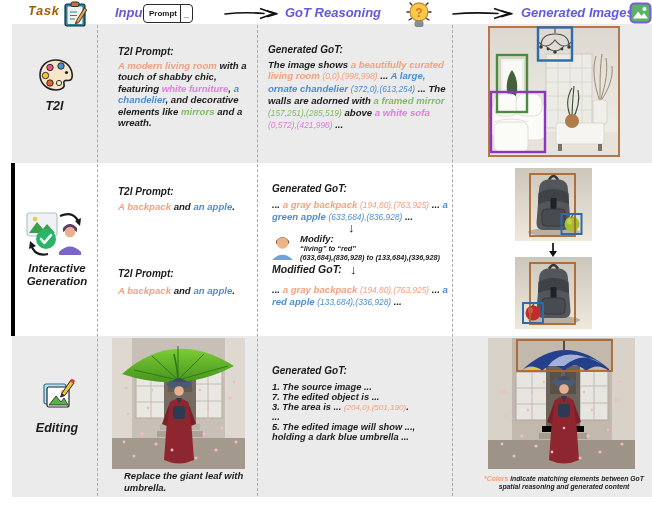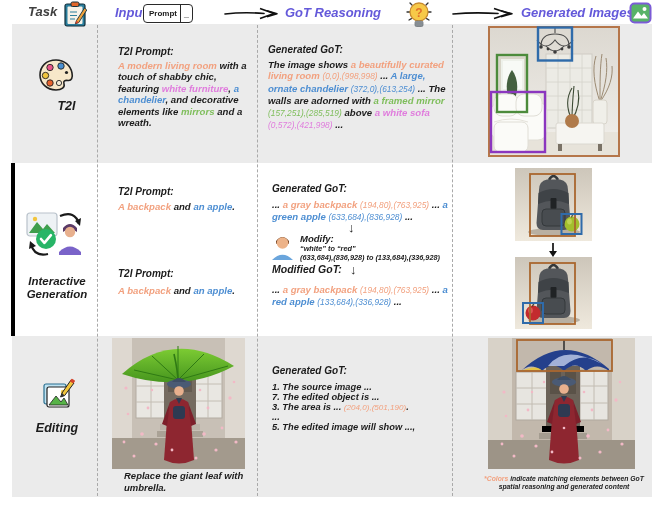--- a/index.html
+++ b/index.html
@@ -29,21 +29,21 @@
 <div id="fig">
 
   <div class="abs bg" style="left:12px;top:24px;width:640px;height:139px;"></div>
   <div class="abs" style="left:11px;top:163px;width:4px;height:173px;background:#000;"></div>
   <div class="abs bg" style="left:12px;top:336px;width:640px;height:161px;"></div>
 
   <div class="abs sep" style="left:97px;top:25px;height:471px;"></div>
   <div class="abs sep" style="left:257px;top:25px;height:471px;"></div>
   <div class="abs sep" style="left:452px;top:25px;height:471px;"></div>
 
-  <div class="abs hdr" style="left:28px;top:4px;color:#404040;">Task</div>
+  <div class="abs hdr" style="left:28px;top:4px;color:#a16207;font-family:Liberation Mono, monospace;">Task</div>
 
   <span class="abs" style="left:62px;top:1px;">
     <svg width="27" height="26" viewBox="0 0 27 26">
       <rect x="3" y="3" width="20" height="22" rx="2" fill="#2a7f9e" stroke="#13303d" stroke-width="1.2"></rect>
       <rect x="5.5" y="5.5" width="15" height="17.5" rx="1" fill="#f6f1e7"></rect>
       <rect x="9" y="1" width="8" height="4.5" rx="1.5" fill="#e0662a" stroke="#13303d" stroke-width="1"></rect>
       <path d="M8 11 h7 M8 14.5 h7 M8 18 h5" stroke="#2a7f9e" stroke-width="1.2" fill="none"></path>
       <path d="M22.5 7 L14.5 19.5 l-1.2 3.4 3.4-1.3 L24.8 9 Z" fill="#f0a23c" stroke="#13303d" stroke-width="0.9"></path>
       <path d="M13.3 22.9 l3.4-1.3 -2.2-2.1 Z" fill="#d4452c"></path>
     </svg>
@@ -100,21 +100,21 @@
     <svg width="36" height="34" viewBox="0 0 36 34">
       <path d="M18 2 C 8 2 2 8.5 2 17 C 2 25.5 9 32 18 32 C 24 32 27 29 26 26 C 25 23 27 22 30 22.5 C 33.5 23 35 19.5 34 15 C 32.5 7.5 26.5 2 18 2 Z" fill="#f7e7c9" stroke="#222" stroke-width="1.6"></path>
       <circle cx="12" cy="9.5" r="3.2" fill="#e8558a" stroke="#222" stroke-width="0.9"></circle>
       <circle cx="23" cy="8" r="3.2" fill="#4a90d2" stroke="#222" stroke-width="0.9"></circle>
       <circle cx="7.5" cy="17.5" r="3.2" fill="#f2c53d" stroke="#222" stroke-width="0.9"></circle>
       <circle cx="12" cy="25" r="3.2" fill="#e8622d" stroke="#222" stroke-width="0.9"></circle>
       <circle cx="21" cy="25" r="2.6" fill="#f3ead6" stroke="#222" stroke-width="0.9"></circle>
       <circle cx="28.5" cy="14.5" r="1.6" fill="#222"></circle>
     </svg>
   </span>
-  <div class="abs tasklbl" style="left:12px;top:100px;width:85px;margin-left:12px;">T2I</div>
+  <div class="abs tasklbl" style="left:12px;top:100px;width:85px;">T2I</div>
 
   <div class="abs h" style="left:118px;top:46px;">T2I Prompt:</div>
   <div class="abs p" style="left:118px;top:60px;width:134px;"><span style="color: rgb(242, 161, 127);">A modern living room </span><span>with a touch of shabby chic, featuring </span><span style="color: rgb(224, 125, 221);">white furniture</span><span>, </span><span style="color: rgb(77, 142, 210);">a chandelier</span><span>, and decorative elements like </span><span style="color: rgb(127, 190, 92);">mirrors</span><span> and a wreath.</span></div>
 
   <div class="abs h" style="left:268px;top:44px;">Generated GoT:</div>
   <div class="abs p" style="left:268px;top:59px;width:180px;"><span>The image shows </span><span style="color: rgb(242, 161, 127);">a beautifully curated living room </span><span class="coord" style="color: rgb(242, 161, 127);">(0,0),(998,998)</span><span> ... </span><span style="color: rgb(77, 142, 210);">A large, ornate chandelier </span><span class="coord" style="color: rgb(77, 142, 210);">(372,0),(613,254)</span><span> ... </span><span>The walls are adorned with </span><span style="color: rgb(127, 190, 92);">a framed mirror </span><span class="coord" style="color: rgb(127, 190, 92);">(157,251),(285,519)</span><span> above </span><span style="color: rgb(224, 125, 221);">a white sofa </span><span class="coord" style="color: rgb(224, 125, 221);">(0,572),(421,998)</span><span> ...</span></div>
 
   <span class="abs" style="left:488px;top:26px;">
     <svg width="132" height="131" viewBox="0 0 132 131">
       <defs>
@@ -183,41 +183,41 @@
       <path d="M49 18 L54 23 L55 15 Z" fill="#1a1a1a"></path>
       <path d="M22 51 Q8 54 5 41" stroke="#1a1a1a" stroke-width="2.2" fill="none"></path>
       <path d="M3 46 L4 38 L10 43 Z" fill="#1a1a1a"></path>
       <circle cx="20" cy="36" r="10" fill="#27b567"></circle>
       <path d="M15 36 l3.4 3.8 6.5-7.6" stroke="#fff" stroke-width="2.6" fill="none" stroke-linecap="round" stroke-linejoin="round"></path>
       <path d="M37 25 Q44 17 51 25 L51 29 Q44 23 37 29 Z" fill="#5b3a66"></path>
       <circle cx="44" cy="29" r="5.2" fill="#e8b08e"></circle>
       <path d="M33 49 Q44 38 55 49 L55 52 H33 Z" fill="#7a63c9"></path>
     </svg>
   </span>
-  <div class="abs tasklbl" style="left:7px;top:262px;width:100px;font-size:11.5px;line-height:12.5px;margin-top:13px;">Interactive Generation</div>
+  <div class="abs tasklbl" style="left:7px;top:262px;width:100px;font-size:11.5px;line-height:12.5px;">Interactive Generation</div>
 
   <div class="abs h" style="left:118px;top:186px;">T2I Prompt:</div>
   <div class="abs p" style="left:118px;top:201px;width:138px;"><span style="color: rgb(242, 161, 127);">A backpack </span><span>and </span><span style="color: rgb(77, 142, 210);">an apple</span><span>.</span></div>
   <div class="abs h" style="left:118px;top:268px;">T2I Prompt:</div>
   <div class="abs p" style="left:118px;top:285px;width:138px;"><span style="color: rgb(242, 161, 127);">A backpack </span><span>and </span><span style="color: rgb(77, 142, 210);">an apple</span><span>.</span></div>
 
   <div class="abs h" style="left:272px;top:183px;">Generated GoT:</div>
   <div class="abs p" style="left:272px;top:199px;width:182px;"><span>... </span><span style="color: rgb(242, 161, 127);">a gray backpack </span><span class="coord" style="color: rgb(242, 161, 127);">(194,80),(763,925)</span><span> ... </span><span style="color: rgb(77, 142, 210);">a green apple </span><span class="coord" style="color: rgb(77, 142, 210);">(633,684),(836,928)</span><span> ...</span></div>
 
   <div class="abs darrow" style="left:348px;top:221px;">↓</div>
 
   <span class="abs" style="left:270px;top:234px;">
     <svg width="25" height="27" viewBox="0 0 25 27">
       <path d="M6 7 Q12.5 -1 19 7 L19 10 Q12.5 5 6 10 Z" fill="#7a4a2a"></path>
       <circle cx="12.5" cy="9" r="5.8" fill="#edb389"></circle>
       <path d="M2 26 Q12.5 15.5 23 26 Z" fill="#6aa5dc"></path>
     </svg>
   </span>
   <div class="abs h" style="left:300px;top:233px;font-size:9.5px;">Modify:</div>
-  <div class="abs small" style="left:300px;top:245px;">“white” to “red”</div>
+  <div class="abs small" style="left:300px;top:245px;">“living” to “red”</div>
   <div class="abs small" style="left:300px;top:253.5px;">(633,684),(836,928) to (133,684),(336,928)</div>
 
   <div class="abs h" style="left:272px;top:263px;font-size:10.5px;">Modified GoT:</div>
   <div class="abs darrow" style="left:350px;top:263px;">↓</div>
   <div class="abs p" style="left:272px;top:284px;width:182px;"><span>... </span><span style="color: rgb(242, 161, 127);">a gray backpack </span><span class="coord" style="color: rgb(242, 161, 127);">(194,80),(763,925)</span><span> ... </span><span style="color: rgb(77, 142, 210);">a red apple </span><span class="coord" style="color: rgb(77, 142, 210);">(133,684),(336,928)</span><span> ...</span></div>
 
   <span class="abs" style="left:515px;top:168px;">
     <svg width="77" height="73" viewBox="0 0 77 73">
       <defs>
         <linearGradient id="bp1" x1="0" y1="0" x2="0" y2="1">
@@ -341,20 +341,21 @@
   </span>
   <div class="abs cap" style="left:124px;top:470px;width:122px;">Replace the giant leaf with umbrella.</div>
 
   <div class="abs h" style="left:272px;top:365px;">Generated GoT:</div>
   <div class="abs" style="left:272px;top:383px;width:186px;">
     <div class="gotline"><span>1. The source image ...</span></div>
     <div class="gotline"><span>7. The edited object is ...</span></div>
     <div class="gotline"><span>3. The area is ... </span><span class="coord" style="color: rgb(242, 161, 127);">(204,0),(501,190)</span><span>.</span></div>
     <div class="gotline"><span>...</span></div>
     <div class="gotline"><span>5. The edited image will show ...,</span></div>
+    <div class="gotline"><span>holding a dark blue umbrella ...</span></div>
   </div>
 
   <span class="abs" style="left:488px;top:338px;">
     <svg width="147" height="131" viewBox="0 0 147 131">
       <rect width="147" height="131" fill="#c2b8ac"></rect>
       <rect x="0" y="0" width="24" height="131" fill="#d8d2c8"></rect>
       <rect x="124" y="0" width="23" height="131" fill="#d8d2c8"></rect>
       <rect x="28" y="34" width="32" height="48" fill="#e7e5e0" stroke="#afa89e"></rect>
       <path d="M44 34 V82 M28 50 H60 M28 66 H60" stroke="#c2bcb2" stroke-width="1"></path>
       <rect x="92" y="32" width="28" height="50" fill="#e7e5e0" stroke="#afa89e"></rect>

